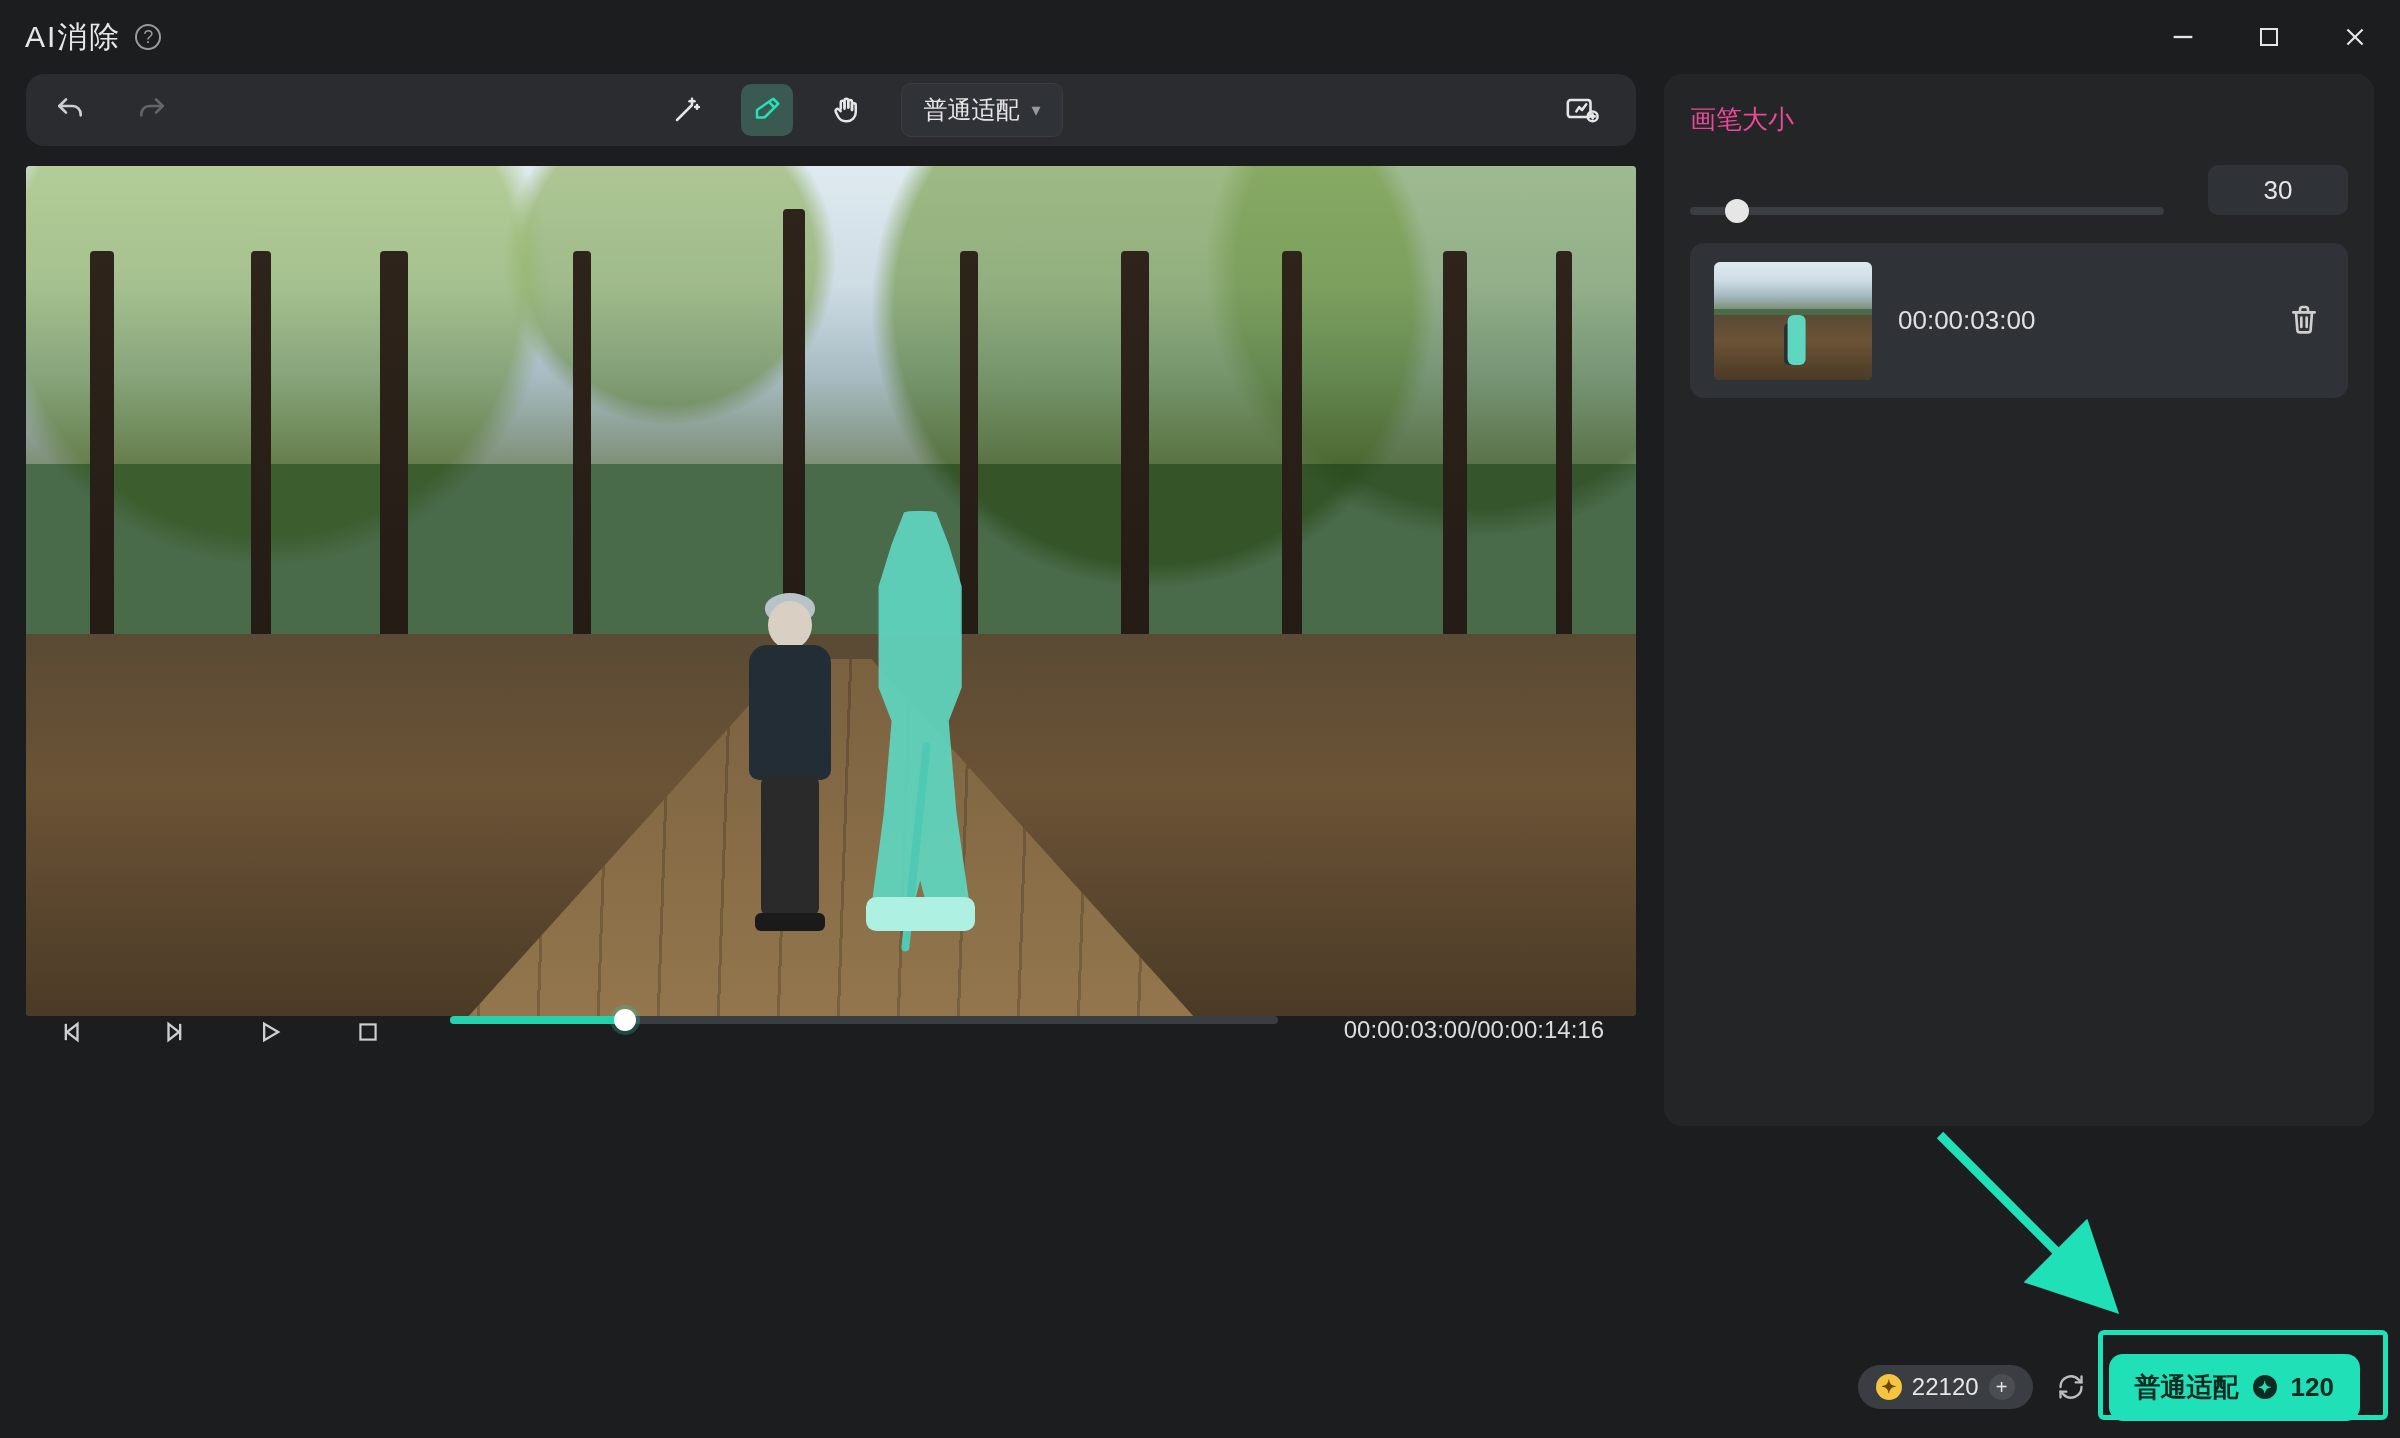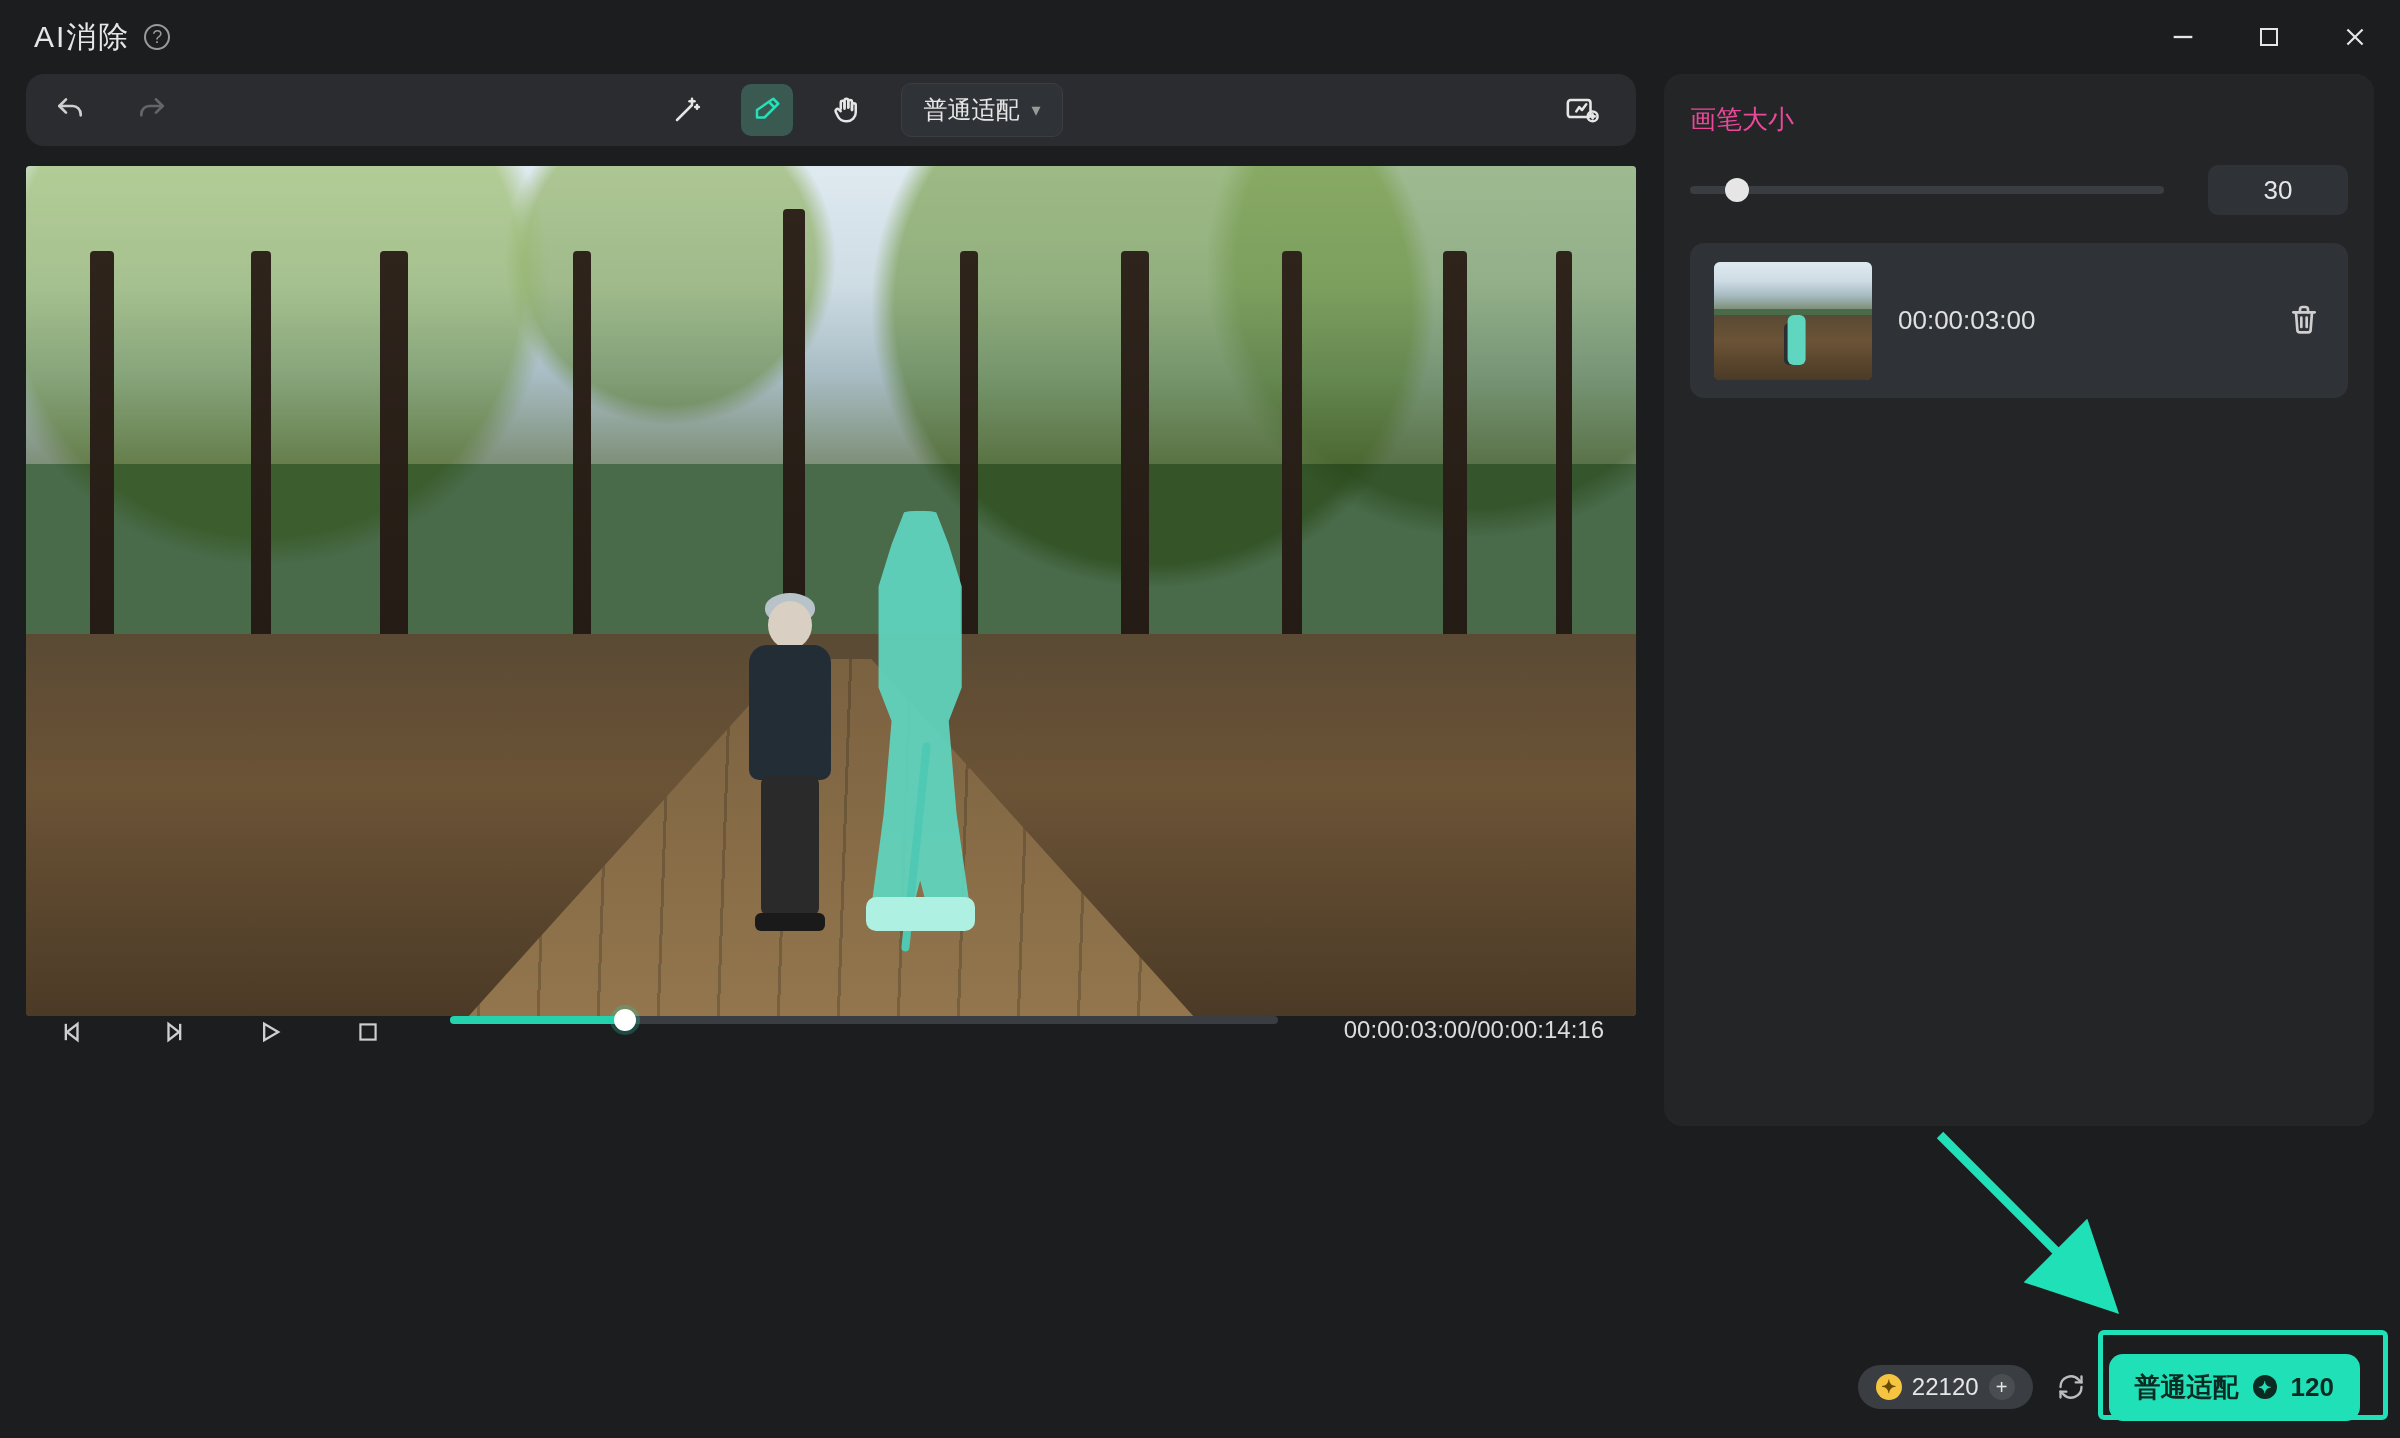--- a/index.html
+++ b/index.html
@@ -1,20 +1,20 @@
 <!DOCTYPE html>
 <html><head>
 <meta charset="utf-8">
 <style>
   * { box-sizing: border-box; margin: 0; padding: 0; }
   html, body { width: 2400px; height: 1438px; background: #1c1d1f; color: #e6e6e6; font-family: "Segoe UI", "PingFang SC", "Microsoft YaHei", Arial, sans-serif; overflow: hidden; }
   body { transform-origin: top left; }
 
   
-  .titlebar { display:flex; align-items:center; justify-content:space-between; height:74px; padding:0 28px 0 34px; background:#1c1d1f; }
+  .titlebar { display:flex; align-items:center; justify-content:space-between; height:74px; padding:0 28px 0 25px; background:#1c1d1f; }
   .titlebar .left { display:flex; align-items:center; gap:14px; }
   .titlebar .title { font-size:30px; letter-spacing:2px; white-space:nowrap; }
   .titlebar .help-icon { width:26px; height:26px; border:2px solid #9a9a9a; border-radius:50%; display:flex; align-items:center; justify-content:center; font-size:18px; color:#9a9a9a; }
   .winbtns { display:flex; align-items:center; gap:52px; }
   .winbtn { width:34px; height:34px; display:flex; align-items:center; justify-content:center; color:#e6e6e6; }
   .winbtn svg { display:block; }
 
   
   .main { display:flex; gap:28px; padding:0 26px; }
 
@@ -68,21 +68,21 @@
   .playbar { height:110px; display:flex; align-items:flex-start; gap:66px; padding:0 32px; }
   .pb-btn { width:32px; height:32px; display:flex; align-items:center; justify-content:center; color:#cfcfcf; }
   .seek { flex:1; position:relative; height:8px; background:#3a3d41; border-radius:4px; }
   .seek .fill { position:absolute; left:0; top:0; bottom:0; width:21.2%; background:#24d3ae; border-radius:4px; }
   .seek .thumb { position:absolute; top:50%; left:21.2%; transform:translate(-50%,-50%); width:22px; height:22px; background:#fff; border-radius:50%; box-shadow:0 0 0 4px rgba(36,211,174,.25);}
   .timecode { font-size:24px; color:#dcdcdc; font-variant-numeric:tabular-nums; white-space:nowrap; }
 
   
   .right-panel { width:712px; background:#232527; border-radius:18px; padding:28px 26px; display:flex; flex-direction:column; gap:28px; }
   .rp-label { font-size:26px; color:#ec4899; }
-  .brush-row { display:flex; align-items:center; gap:44px; }
+  .brush-row { display:flex; align-items:flex-end; gap:44px; }
   .slider { flex:1; position:relative; height:8px; background:#3a3d41; border-radius:4px; }
   .slider .thumb2 { position:absolute; top:50%; left:10%; transform:translate(-50%,-50%); width:24px; height:24px; background:#e6e6e6; border-radius:50%; }
   .brush-val { width:140px; height:50px; background:#2f3236; border-radius:10px; display:flex; align-items:center; justify-content:center; font-size:26px; }
 
   .result-card { background:#2f3236; border-radius:14px; height:155px; display:flex; align-items:center; padding:0 24px; gap:26px; }
   .thumb-img { width:158px; height:118px; border-radius:6px; overflow:hidden; position:relative; background:#4a6b4a; }
   .thumb-img .sky{height:40%;} .thumb-img .ground{height:55%;}
   .thumb-img .mini-p{position:absolute;left:50%;bottom:12%;width:18px;height:50px;background:#5fd6c0;border-radius:6px;transform:translateX(-30%);}
   .thumb-img .mini-p2{position:absolute;left:44%;bottom:12%;width:14px;height:42px;background:#2a2f34;border-radius:5px;}
   .result-time { font-size:26px; color:#e0e0e0; flex:1; }

